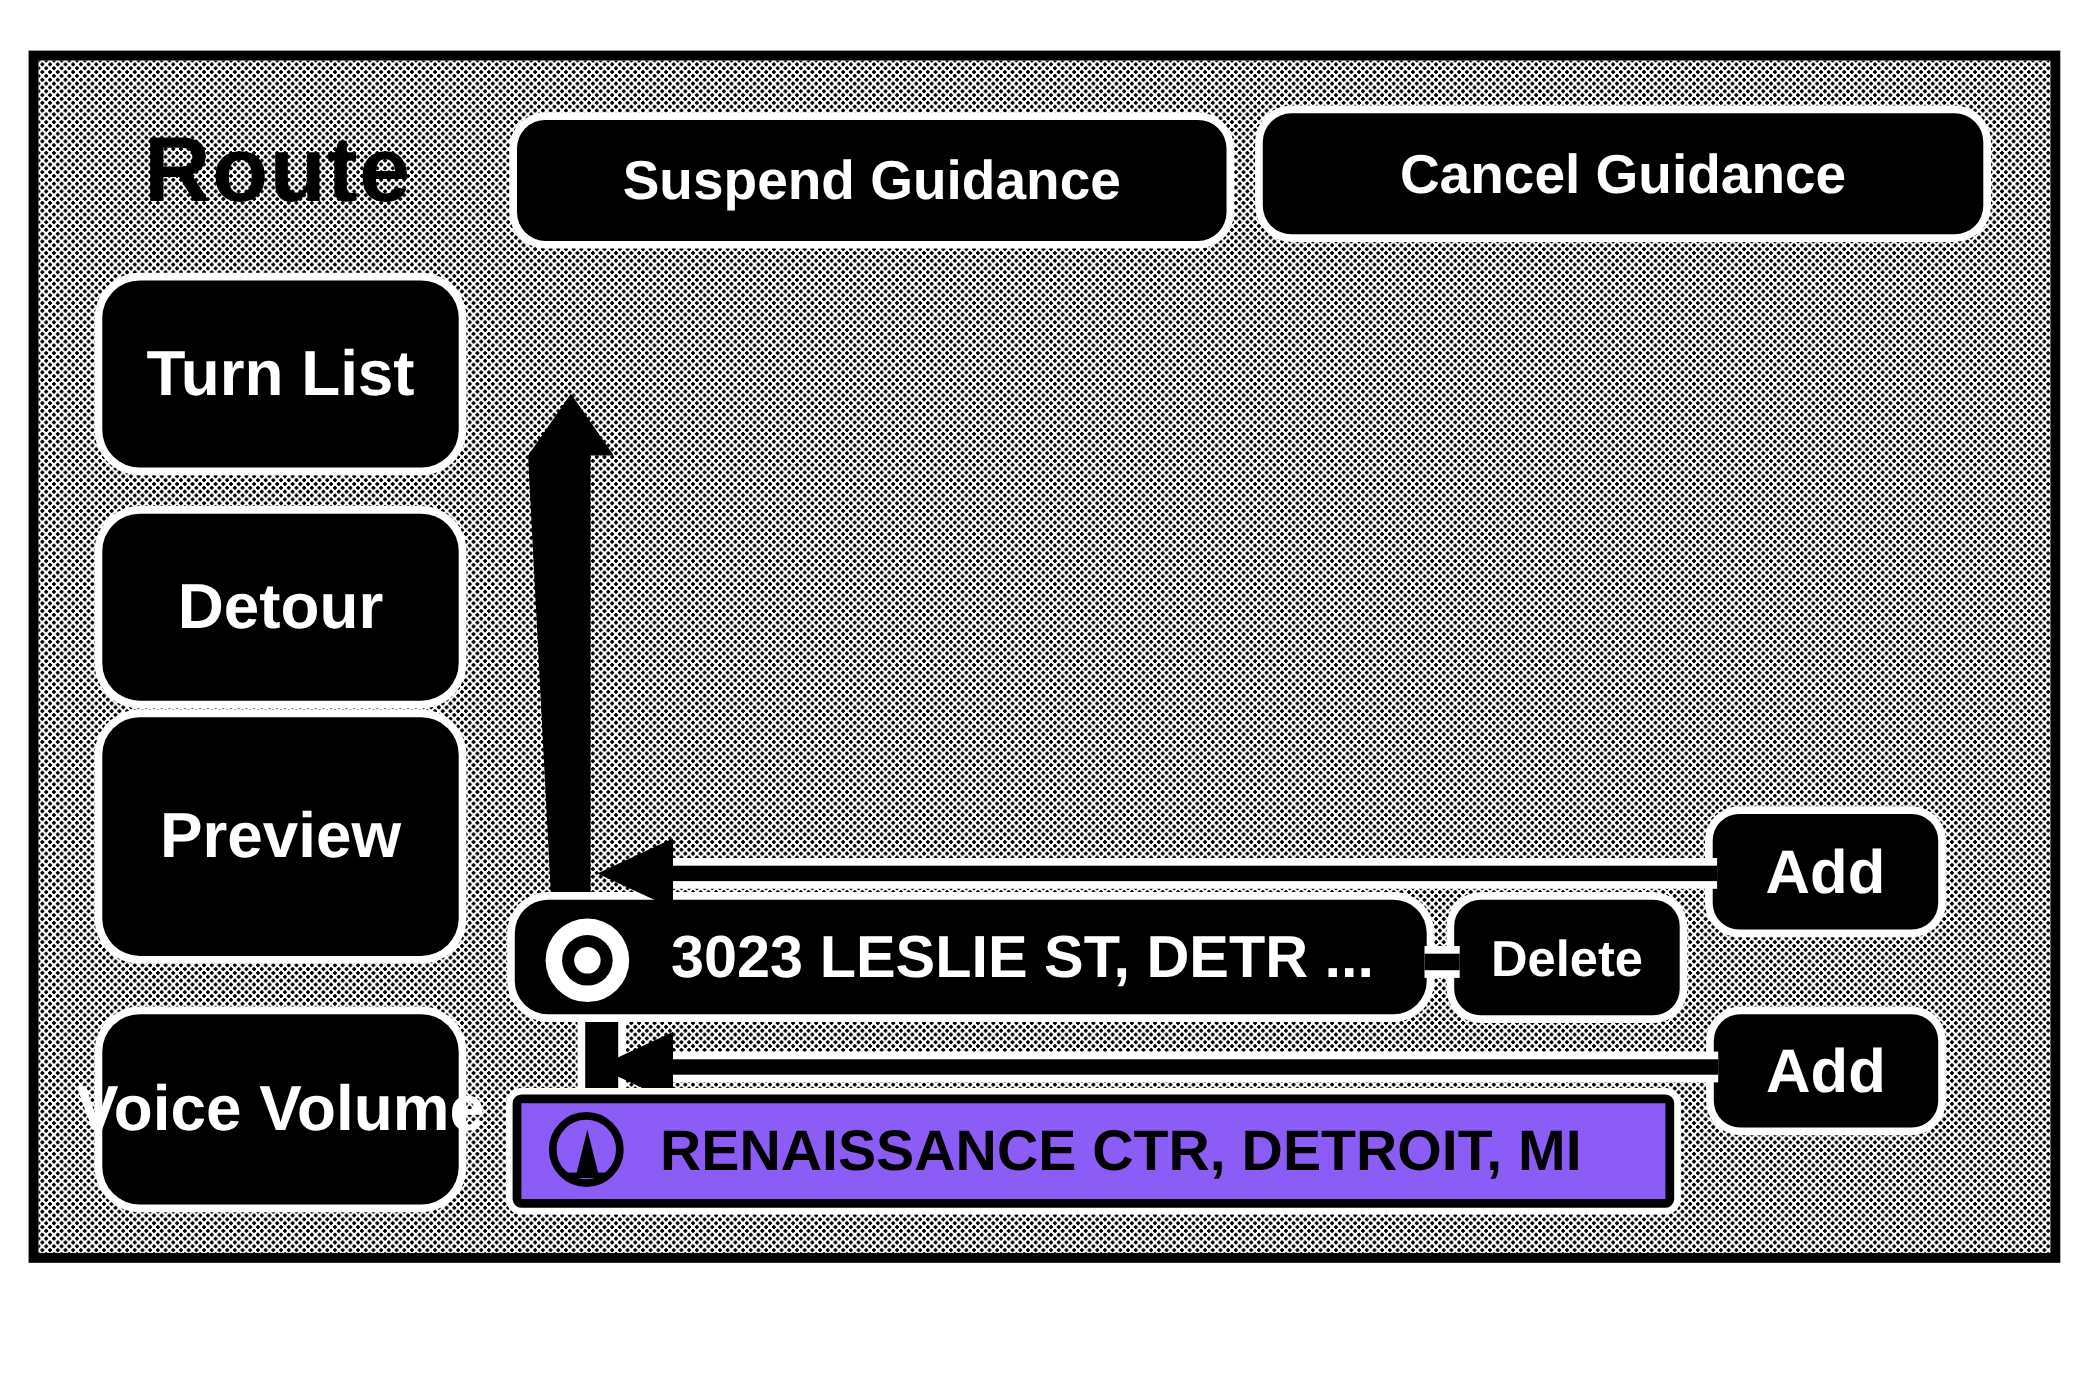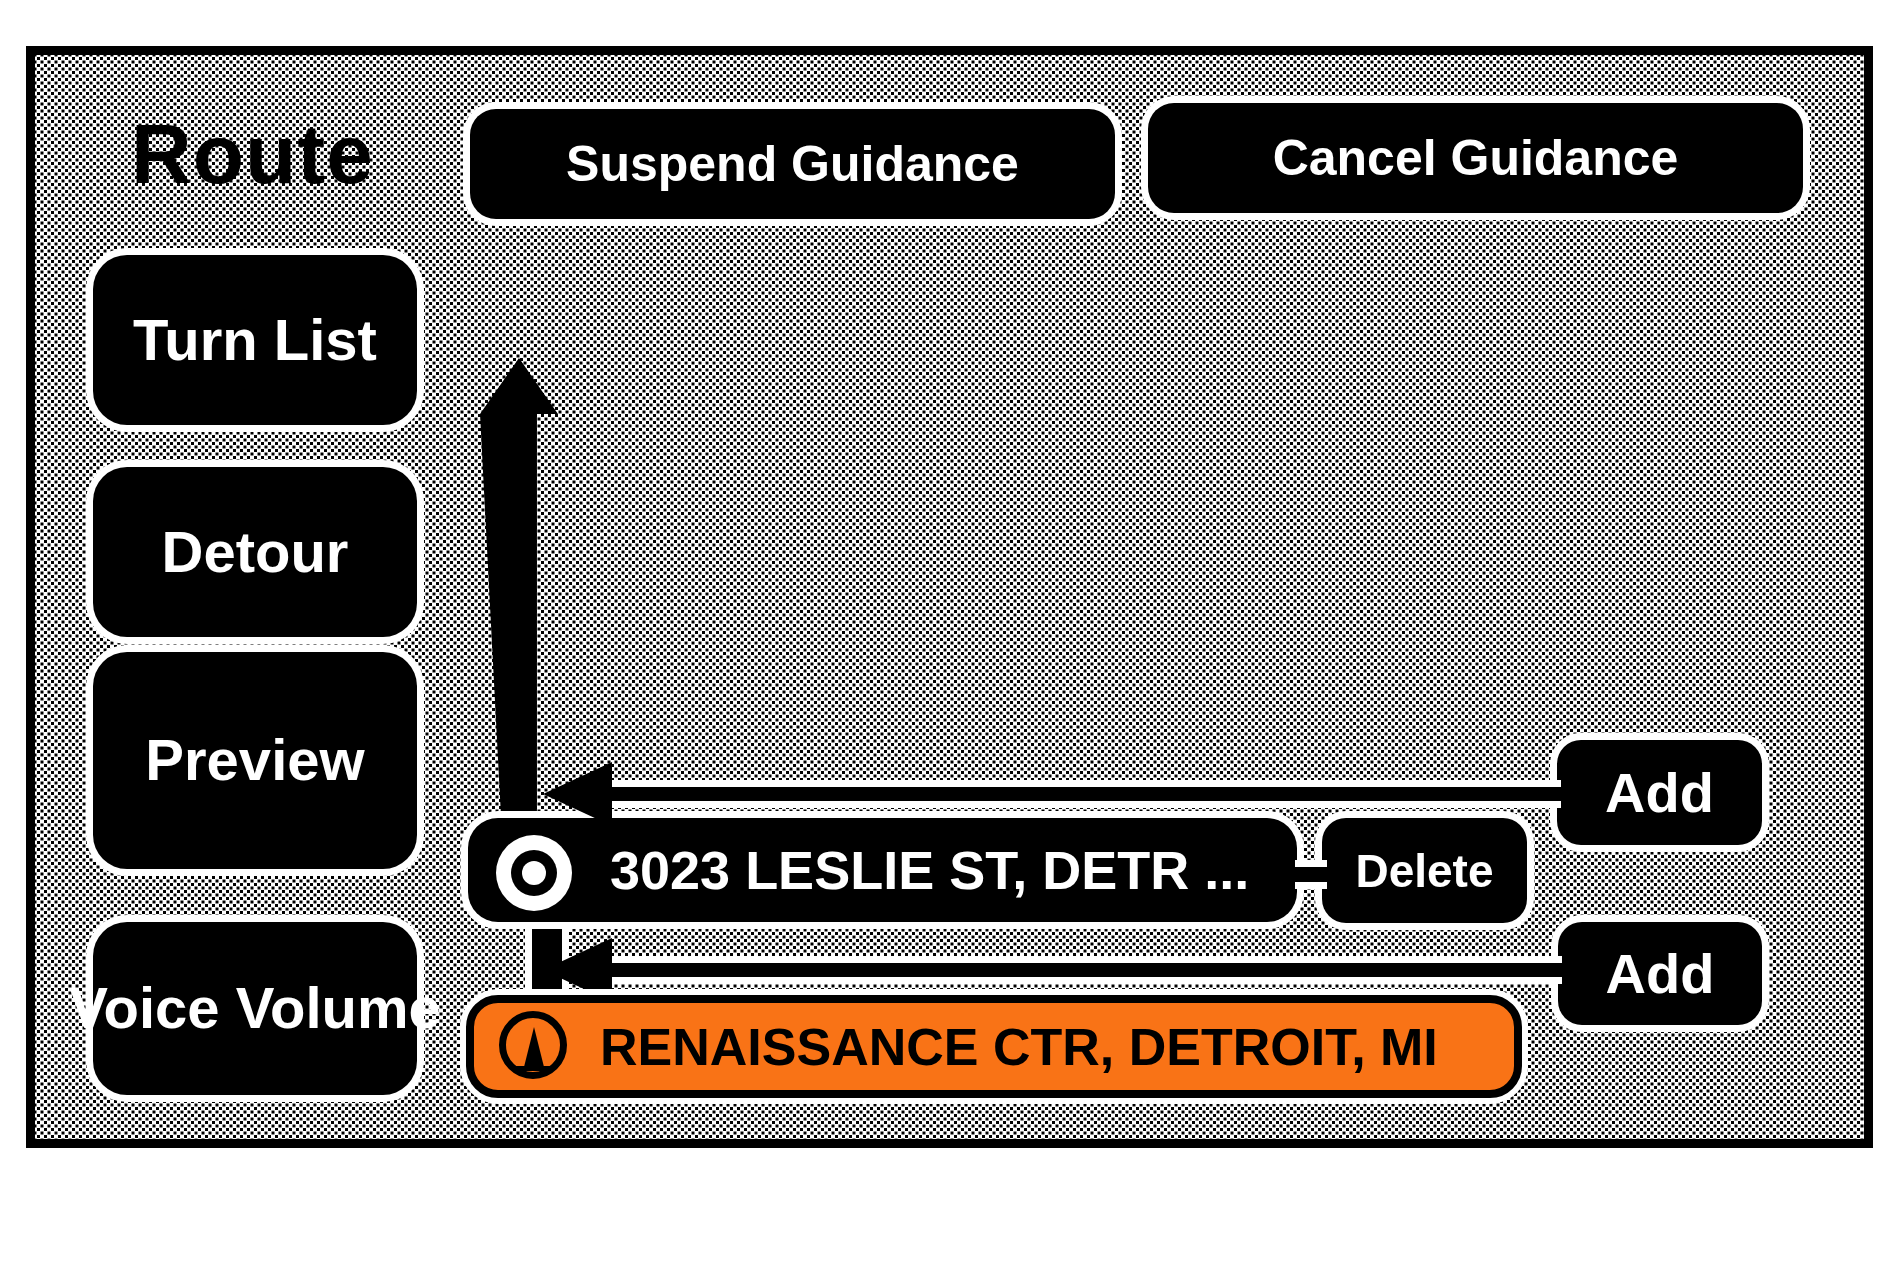--- a/index.html
+++ b/index.html
@@ -144,23 +144,23 @@
     width: 32px; height: 15px;
     background: #000000;
     box-shadow: 0 7px 0 0 #ffffff, 0 -7px 0 0 #ffffff;
   }
   
   .pill-start {
     position: absolute;
     left: 466px; top: 995px;
     width: 1056px; height: 103px;
     box-sizing: border-box;
-    background: #f97316;
+    background: #8b5cf6;
     border: 8px solid #000000;
-    border-radius: 32px;
+    border-radius: 8px;
     color: #000000;
     display: flex;
     align-items: center;
     padding-left: 126px;
     font-size: 52px;
     box-shadow: 0 0 0 6px #ffffff;
     white-space: nowrap;
   }
   .compass {
     position: absolute;

